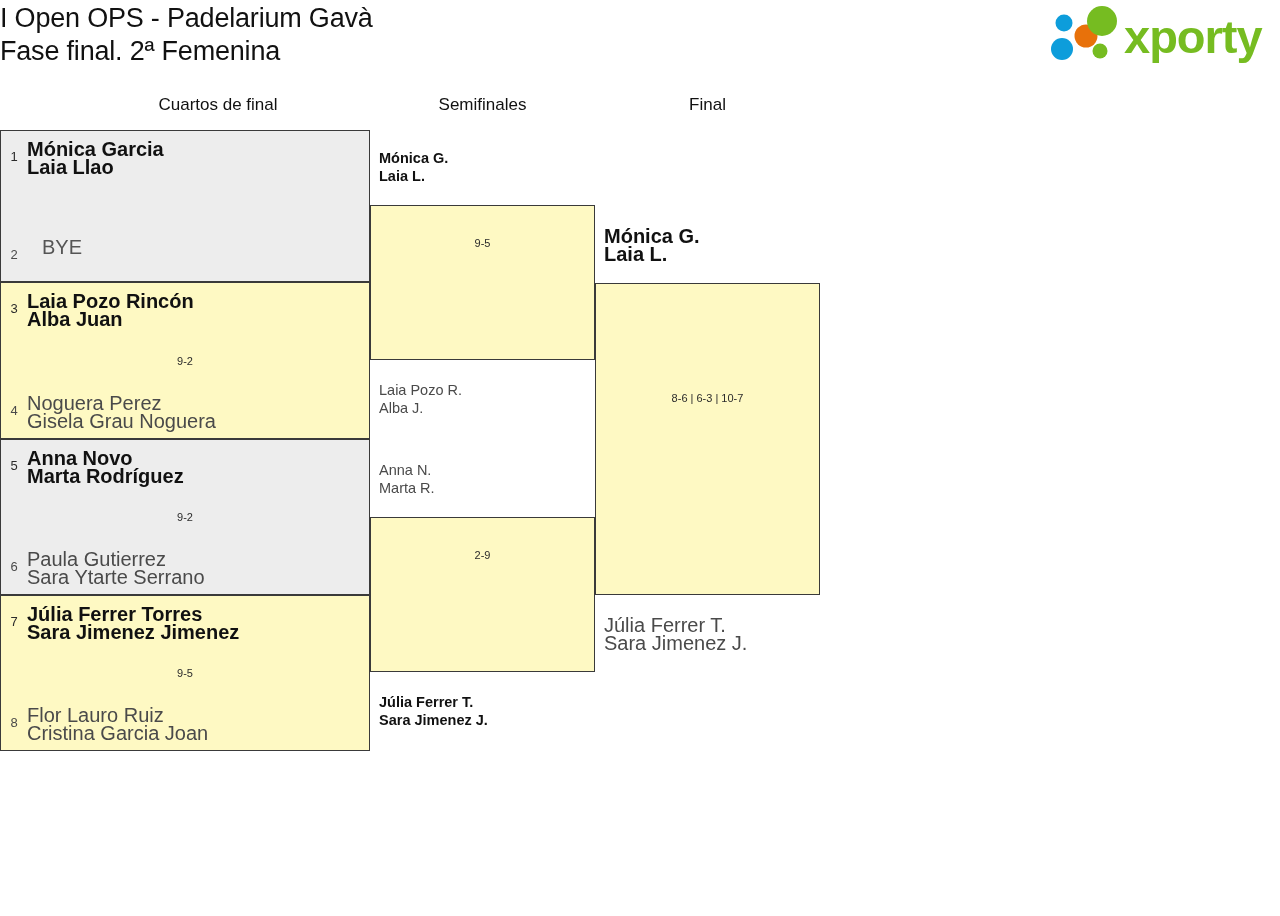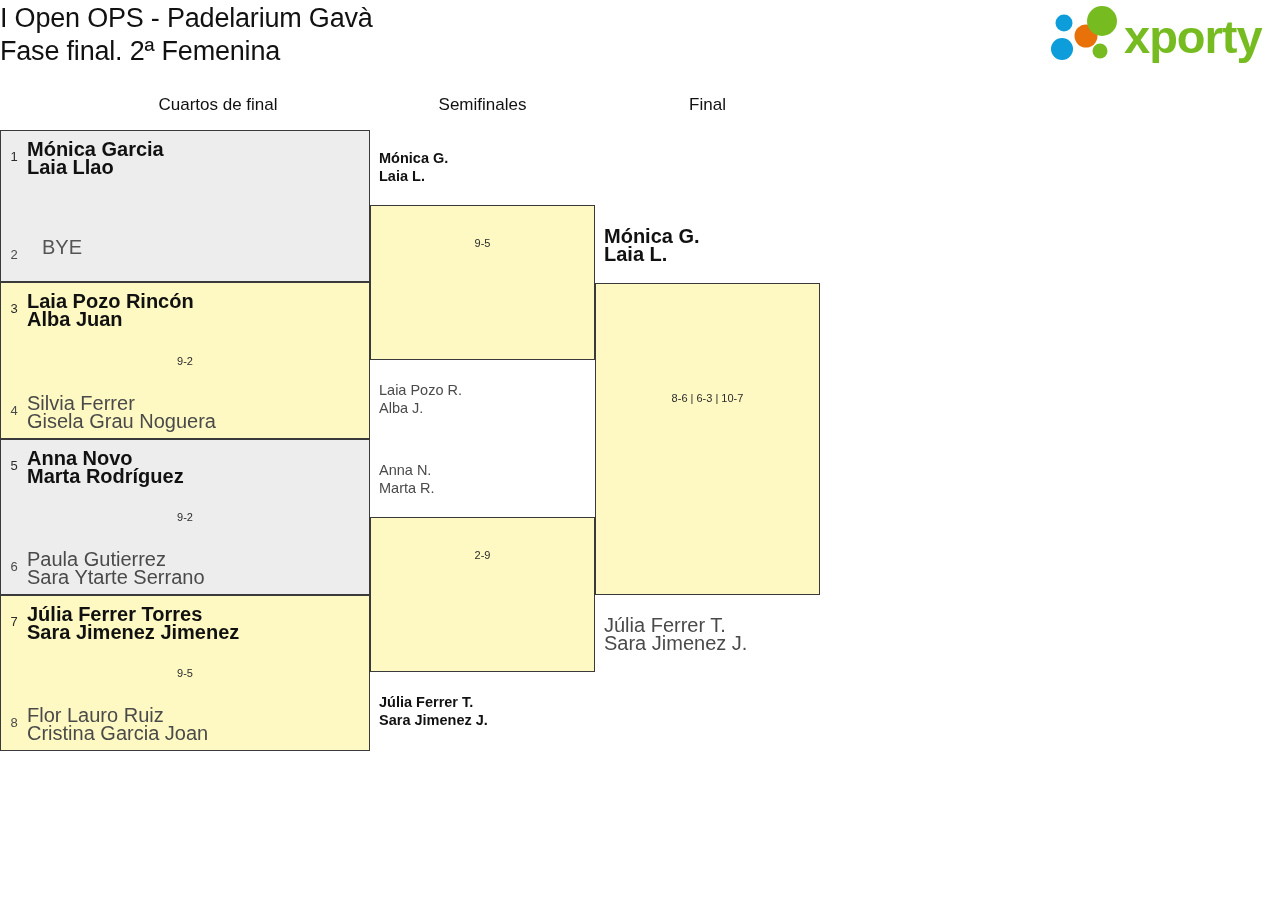--- a/index.html
+++ b/index.html
@@ -164,21 +164,21 @@
     <div class="team top winner">
       <span class="seed two">3</span>
       <span class="names">
         <span class="n">Laia Pozo Rincón</span>
         <span class="n">Alba Juan</span>
       </span>
     </div>
     <div class="team bottom">
       <span class="seed two">4</span>
       <span class="names">
-        <span class="n">Silvia Ferrer</span>
+        <span class="n">Noguera Perez</span>
         <span class="n">Gisela Grau Noguera</span>
       </span>
     </div>
     <div class="score" style="top:72px;">9-2</div>
   </div>
 
   <div class="match qf shaded" style="top:439px;height:156px;">
     <div class="team top winner">
       <span class="seed two">5</span>
       <span class="names">

